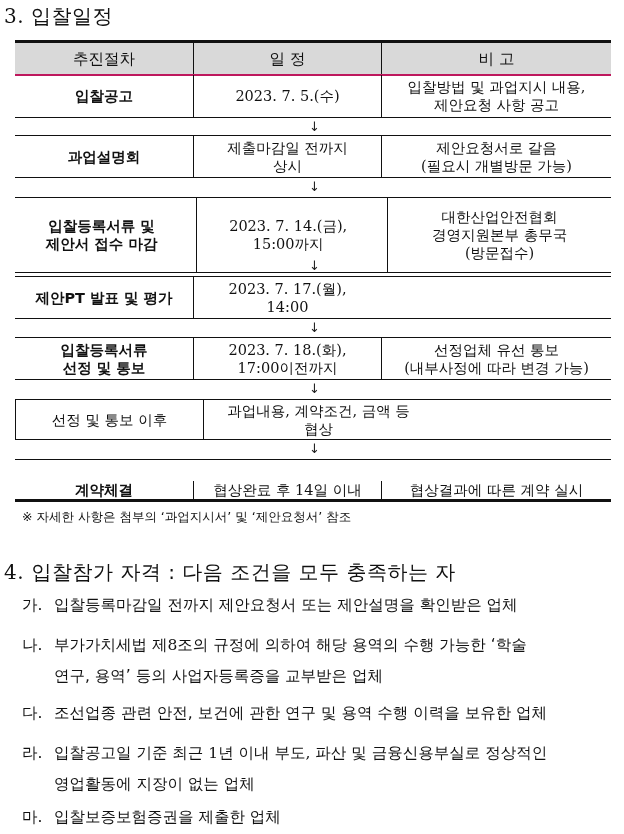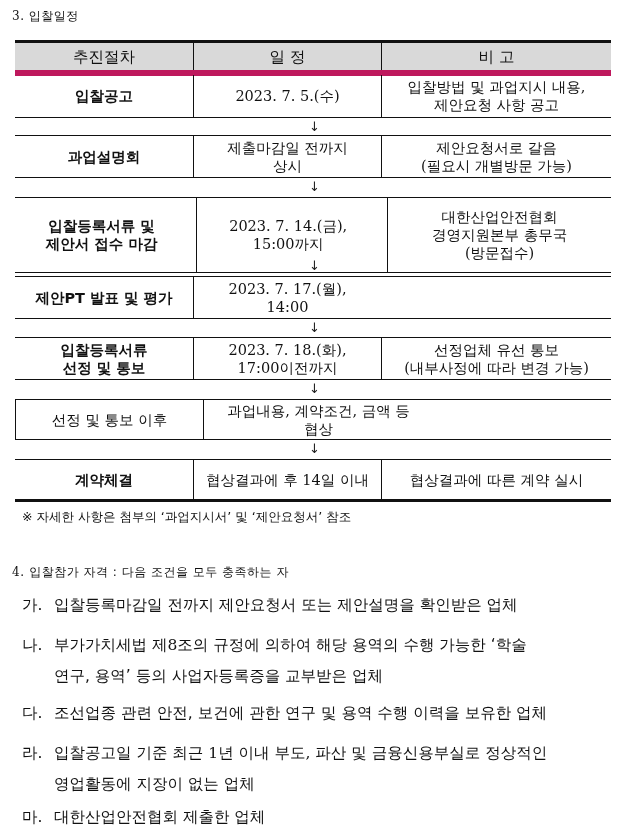--- a/index.html
+++ b/index.html
@@ -1,26 +1,26 @@
 <!DOCTYPE html>
 <html><head>
 <meta charset="utf-8">
 <style>
   * { box-sizing: border-box; margin: 0; padding: 0; }
   html, body { width: 624px; height: 834px; background: #ffffff; overflow: hidden; }
   body { position: relative; font-family: "DejaVu Serif", "Liberation Serif", serif; color: #111; }
 
-  .sec-title { position: absolute; left: 12px; font-size: 12px; line-height: 20px; letter-spacing: 0.5px; }
+  .sec-title { position: absolute; left: 4px; font-size: 20px; line-height: 20px; letter-spacing: 0.5px; }
   #sec3 { top: 6px; }
   #sec4 { top: 562px; font-weight: bold; }
   #sec4 .num { font-weight: normal; }
 
   .tbl { position: absolute; left: 15px; width: 596px; top: 40px; }
   .row { position: absolute; left: 0; width: 596px; display: flex; }
-  .row.head { background: #d9d9d9; border-top: 3px solid #111; border-bottom: 6px solid #be185d; }
+  .row.head { background: #d9d9d9; border-top: 3px solid #111; border-bottom: 2px solid #be185d; }
   .row.body { border-top: 1.5px solid #111; border-bottom: 1.5px solid #111; }
   .row.last { border-bottom: 3px solid #111; }
   .cell { display: flex; align-items: center; justify-content: center; text-align: center; font-size: 14.5px; line-height: 18px; white-space: pre-line; }
   .c1 { width: 178px; font-family: "DejaVu Sans", "Liberation Sans", sans-serif; font-weight: bold; }
   .c2 { width: 188px; border-left: 1.2px solid #111; }
   .c3 { width: 230px; border-left: 1.2px solid #111; }
   .head .cell { font-size: 15.5px; }
   .head .c1 { font-weight: normal; }
   .arrow { position: absolute; left: 294px; width: 10px; font-size: 13px; line-height: 14px; color: #222; text-align: center; font-family: "DejaVu Sans", sans-serif; }
 
@@ -89,23 +89,23 @@
   </div>
   <div class="arrow" style="top:342px;">↓</div>
 
   <div class="row body" style="top:359px;height:41px;">
     <div class="cell c2">선정 및 통보 이후</div>
     <div class="cell c3">과업내용, 계약조건, 금액 등
 협상</div>
   </div>
   <div class="arrow" style="top:402px;">↓</div>
 
-  <div class="row body last" style="top:419px;height:43px;">
+  <div class="row body last" style="top:419px;height:43px;align-items:flex-end;">
     <div class="cell c1">계약체결</div>
-    <div class="cell c2">협상결과에 후 14일 이내</div>
+    <div class="cell c2">협상완료 후 14일 이내</div>
     <div class="cell c3">협상결과에 따른 계약 실시</div>
   </div>
 </div>
 
 <div class="note">※ 자세한 사항은 첨부의 ‘과업지시서’ 및 ‘제안요청서’ 참조</div>
 
 <div id="sec4" class="sec-title">
   <span class="num">4.</span>
   <span class="b">입찰참가 자격 : 다음 조건을 모두 충족하는 자</span>
 </div>
@@ -122,14 +122,14 @@
 <div class="item" style="top:698px;">
   <span class="lbl">다.</span><span class="txt b">조선업종 관련 안전, 보건에 관한 연구 및 용역 수행 이력을 보유한 업체</span>
 </div>
 
 <div class="item" style="top:738px;">
   <span class="lbl">라.</span><span class="txt">입찰공고일 기준 최근 1년 이내 부도, 파산 및 금융신용부실로 정상적인</span>
   <span class="cont">영업활동에 지장이 없는 업체</span>
 </div>
 
 <div class="item" style="top:802px;">
-  <span class="lbl">마.</span><span class="txt">대한산업안전협회 제출한 업체</span>
+  <span class="lbl">마.</span><span class="txt">입찰보증보험증권을 제출한 업체</span>
 </div>
 
 </body></html>

